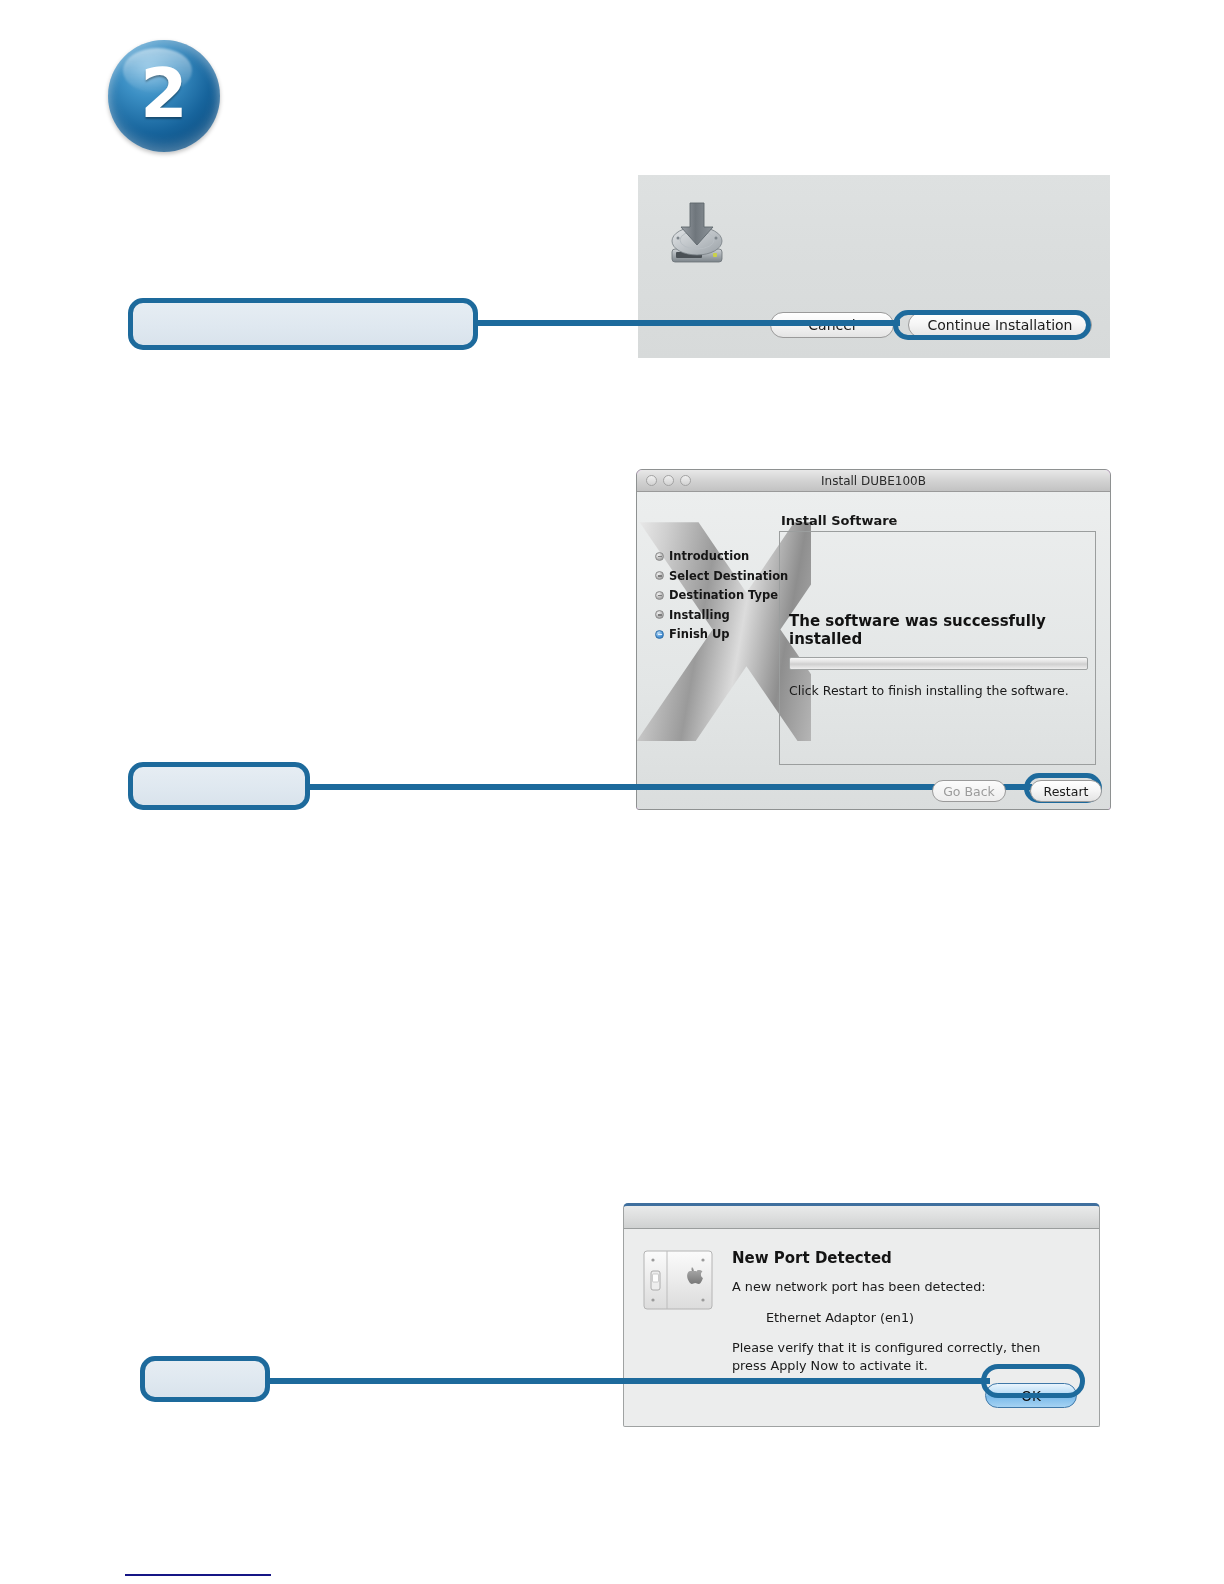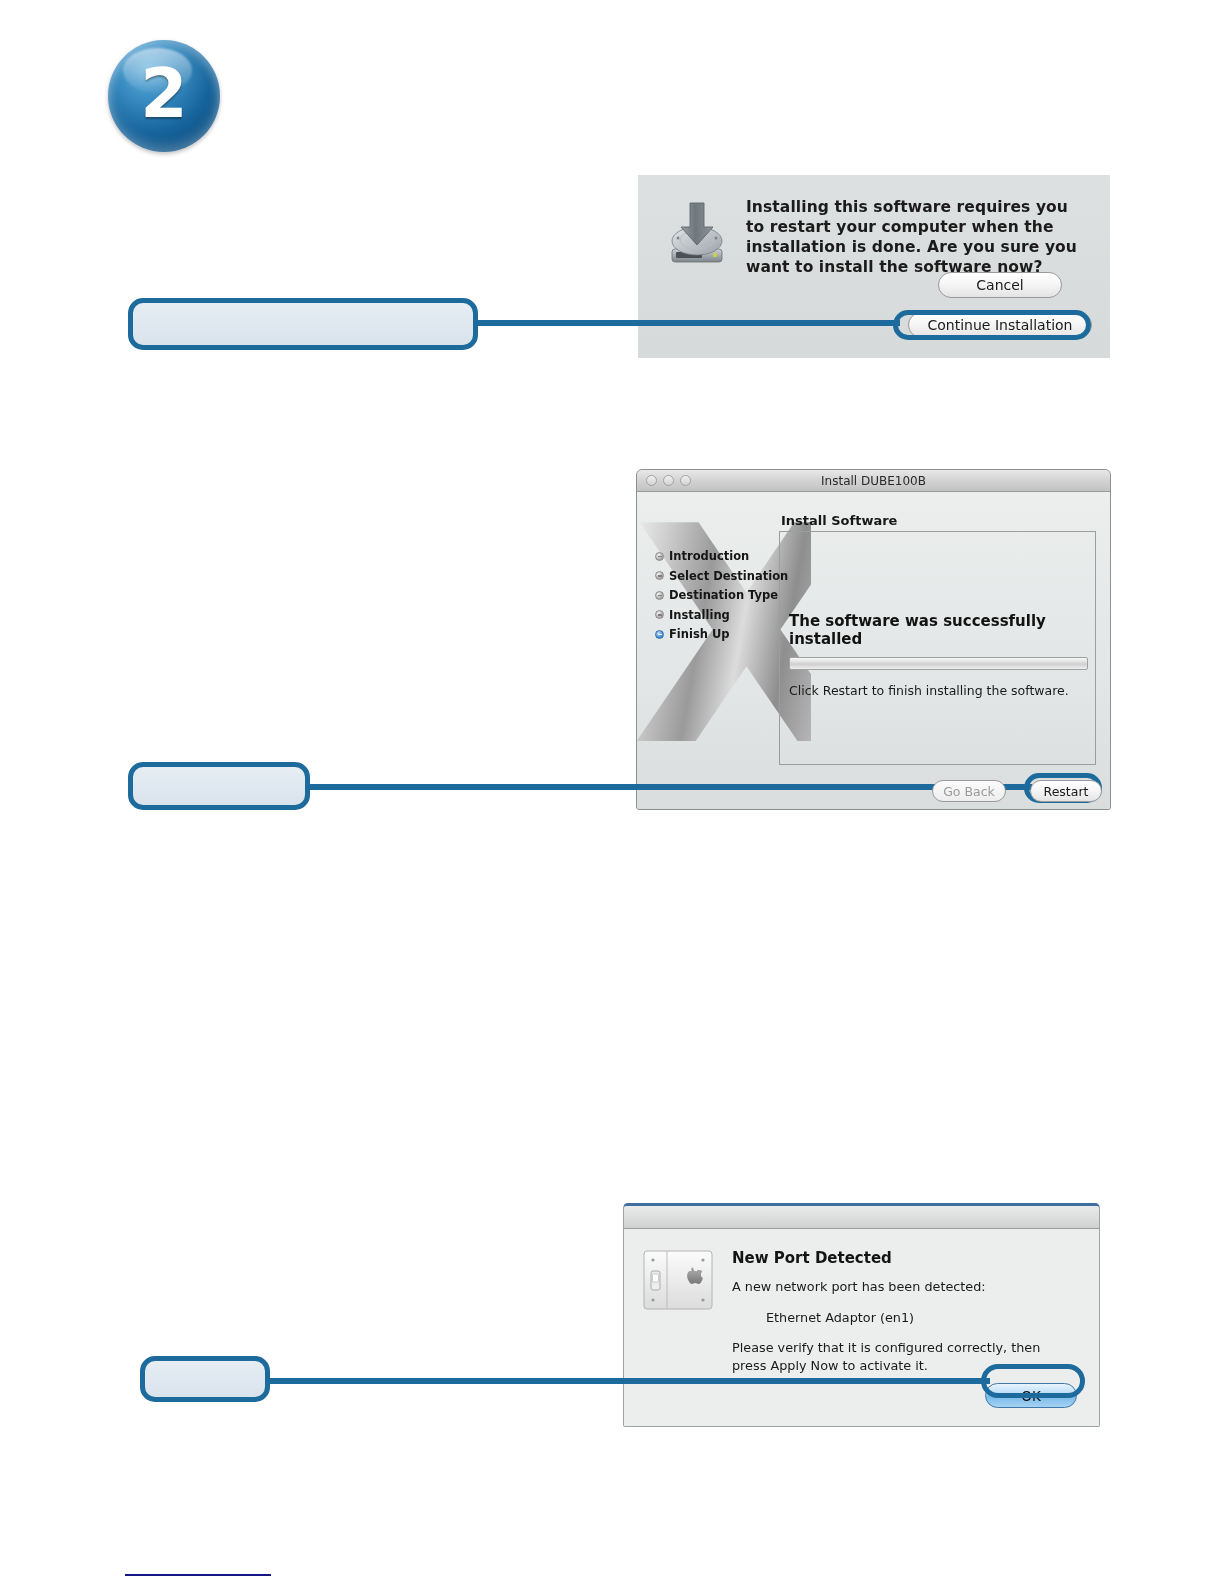--- a/index.html
+++ b/index.html
@@ -110,21 +110,20 @@
     letter-spacing: 0.1px;
     max-width: 352px;
   }
   .dlg1-buttons {
     position: absolute;
     right: 18px;
     bottom: 20px;
     display: flex;
     align-items: center;
     gap: 14px;
-    flex-direction: column;
   }
 
   .mac-btn {
     box-sizing: border-box;
     border: 1px solid #9a9a9a;
     border-radius: 13px;
     background: linear-gradient(180deg, #ffffff 0%, #f6f6f6 45%, #e4e4e4 100%);
     color: #1a1a1a;
     font-family: "DejaVu Sans", sans-serif;
     font-size: 14px;
@@ -412,21 +411,20 @@
           <rect x="6" y="48" width="50" height="13" rx="3" fill="url(#hdbody)" stroke="#6b7277" stroke-width="0.8"></rect>
           <rect x="10" y="51" width="26" height="6" rx="1" fill="#4a5055"></rect>
           <rect x="47" y="52" width="4" height="4" rx="1" fill="#c9d14a"></rect>
           <ellipse cx="31" cy="40" rx="25" ry="14" fill="url(#hdtop)" stroke="#767d83" stroke-width="0.8"></ellipse>
           <ellipse cx="31" cy="39" rx="17" ry="9" fill="none" stroke="#b8bec3" stroke-width="1"></ellipse>
           <circle cx="12" cy="37" r="1.5" fill="#7d858b"></circle>
           <circle cx="50" cy="37" r="1.5" fill="#7d858b"></circle>
           <path d="M24 2 L38 2 L38 26 L47 26 L31 44 L15 26 L24 26 Z" fill="url(#arrowg)" stroke="#5e666c" stroke-width="0.9" stroke-linejoin="round"></path>
         </svg>
       </div>
-      <div class="dlg1-text">Installing this software requires you to restart your computer when the installation is done. Are you sure you want to install the software now?</div>
     </div>
     <div class="dlg1-buttons">
       <div class="mac-btn" style="width:124px">Cancel</div>
       <div class="mac-btn" style="width:184px">Continue Installation</div>
     </div>
   </div>
 
   <div class="ring" style="left:893px; top:310px; width:198px; height:30px;"></div>
 
   <div class="leader" style="left:475px; top:320px; width:425px;"></div>

